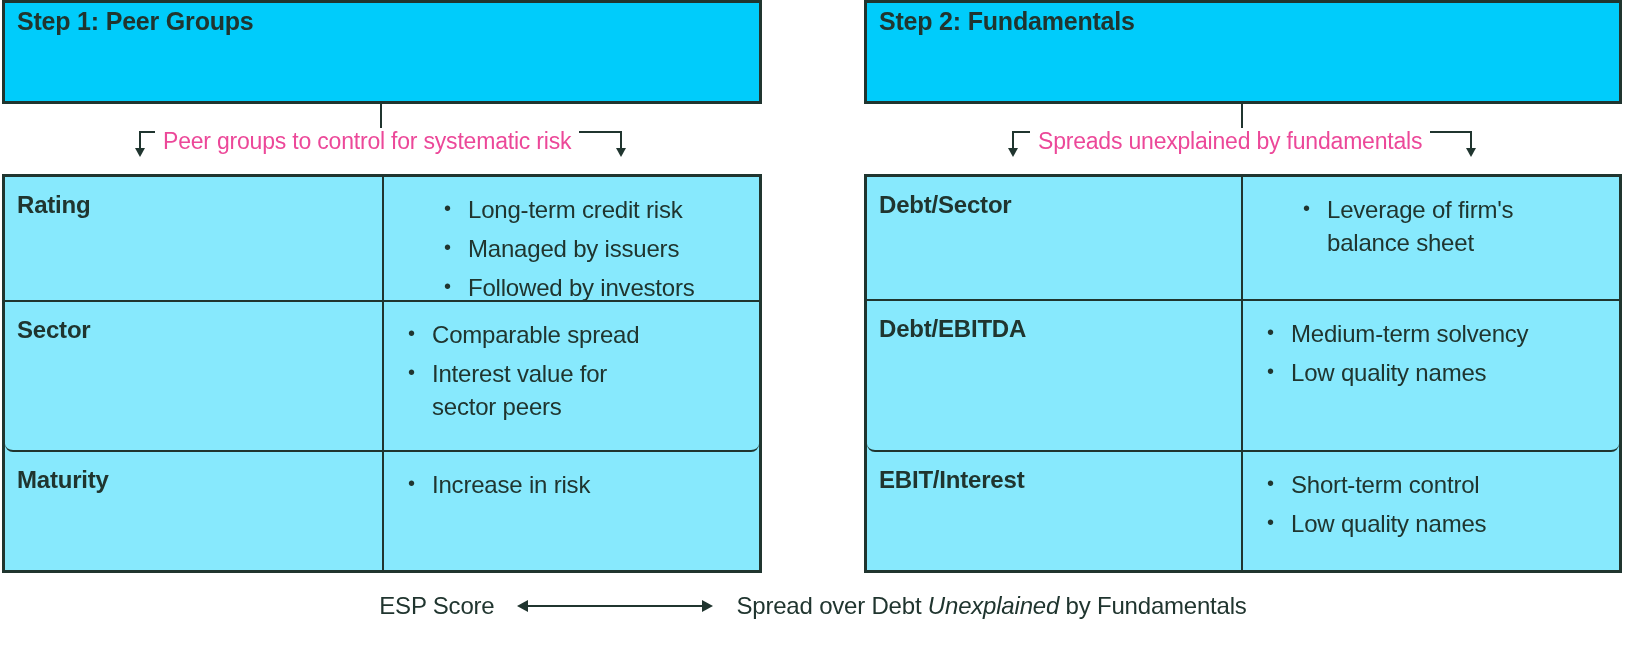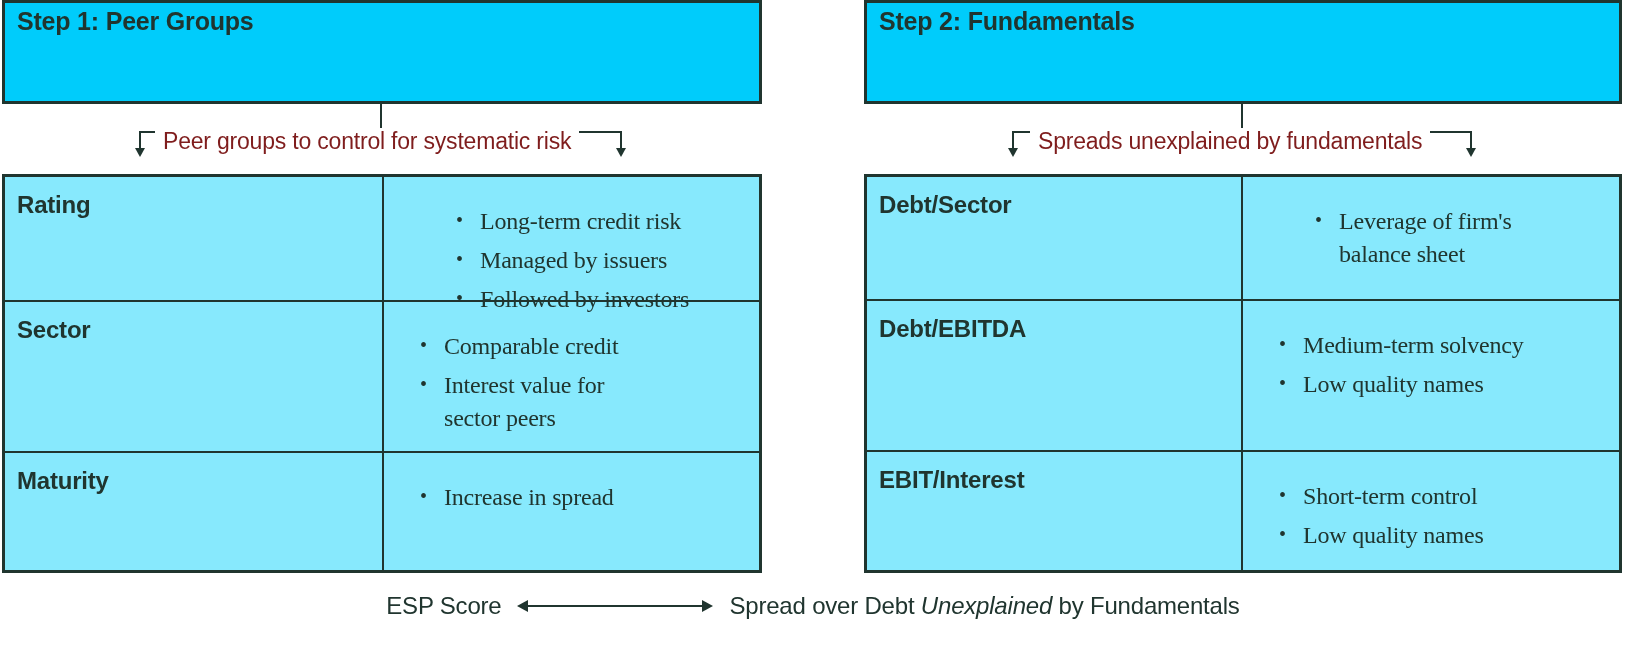--- a/index.html
+++ b/index.html
@@ -65,21 +65,21 @@
     position: absolute;
     width: 0; height: 0;
     border-left: 5px solid transparent;
     border-right: 5px solid transparent;
     border-top: 9px solid #20352f;
   }
   .conn-label {
     position: absolute;
     font-size: 23px;
     letter-spacing: -0.2px;
-    color: #7f1d1d;
+    color: #ec4899;
     white-space: nowrap;
     background: #ffffff;
     padding: 0 8px;
     line-height: 26px;
   }
 
   
   .ftable {
     position: absolute;
     background: #87e9fd;
@@ -92,21 +92,21 @@
   .ftable-right { left: 864px; top: 174px; width: 758px; height: 399px; }
 
   .frow {
     display: flex;
     flex-direction: row;
     box-sizing: border-box;
     border-bottom: 2px solid #20352f;
   }
   .frow:last-child { border-bottom: none; }
   .frow-1 { height: 125px; gap: 36px; }
-  .frow-2 { height: 151px; }
+  .frow-2 { height: 151px; border-radius: 8px; }
   .frow-3 { height: 119px; }
 
   .fcell-label {
     box-sizing: border-box;
     border-right: 2px solid #20352f;
     padding: 14px 0 0 12px;
     font-size: 24px;
     font-weight: bold;
     letter-spacing: -0.2px;
     color: #20352f;
@@ -114,24 +114,23 @@
   }
   .ftable-left  .fcell-label { width: 379px; }
   .ftable-right .fcell-label { width: 376px; }
 
   .fcell-bullets {
     box-sizing: border-box;
     flex: 1;
     padding: 12px 10px 0 14px;
   }
   .bullets {
-    margin: 16px;
+    margin: 4px;
     padding: 0;
     list-style: none;
-    font-family: Liberation Serif, serif;
   }
   .bullets li {
     position: relative;
     padding-left: 30px;
     font-size: 24px;
     line-height: 33px;
     letter-spacing: -0.2px;
     color: #20352f;
     margin-bottom: 6px;
   }
@@ -147,21 +146,21 @@
   
   .footer {
     position: absolute;
     left: 0;
     top: 586px;
     width: 1626px;
     height: 40px;
     display: flex;
     align-items: center;
     justify-content: center;
-    gap: 16px;
+    gap: 23px;
   }
   .footer-text {
     font-size: 24px;
     letter-spacing: -0.2px;
     color: #20352f;
     white-space: nowrap;
   }
   .footer-text em { font-style: italic; }
   .footer-arrow {
     position: relative;
@@ -214,30 +213,30 @@
           <li>Long-term credit risk</li>
           <li>Managed by issuers</li>
           <li>Followed by investors</li>
         </ul>
       </div>
     </div>
     <div class="frow frow-2">
       <div class="fcell-label">Sector</div>
       <div class="fcell-bullets">
         <ul class="bullets">
-          <li>Comparable credit</li>
+          <li>Comparable spread</li>
           <li style="max-width:215px;">Interest value for sector peers</li>
         </ul>
       </div>
     </div>
     <div class="frow frow-3">
       <div class="fcell-label">Maturity</div>
       <div class="fcell-bullets">
         <ul class="bullets">
-          <li>Increase in spread</li>
+          <li>Increase in risk</li>
         </ul>
       </div>
     </div>
   </div>
 
   <div class="step-box step-box-right">
     <div class="step-title">Step 2: Fundamentals</div>
   </div>
 
   <div class="connector">

